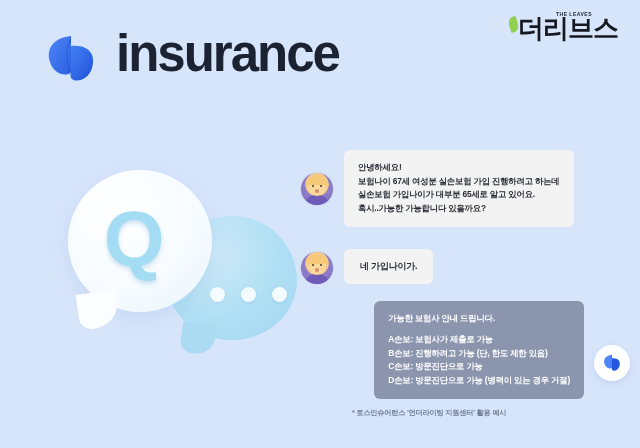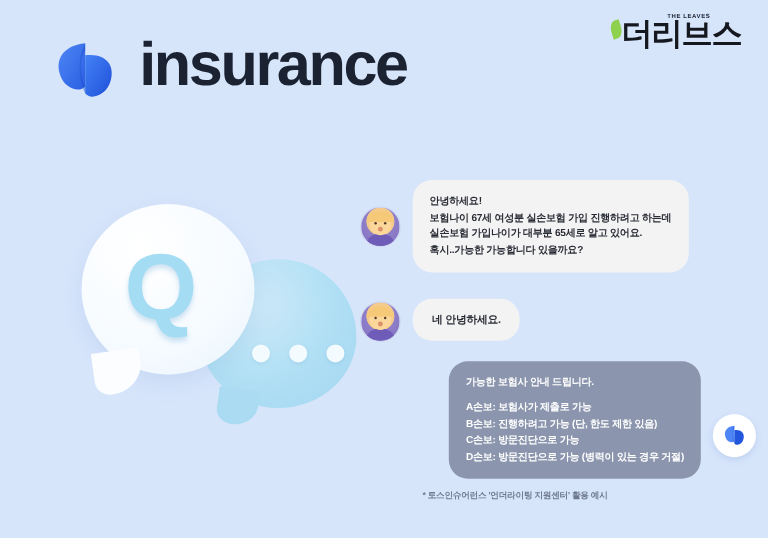--- a/index.html
+++ b/index.html
@@ -83,21 +83,21 @@
     background:#d98f6a;}
   .av-body{position:absolute;left:4px;top:22px;width:24px;height:14px;border-radius:10px 10px 0 0;
     background:#6f5cb8;}
 
   .logo-av{
     width:36px;height:36px;border-radius:50%;flex:0 0 36px;margin-top:20px;margin-left:10px;
     background:#ffffff;display:flex;align-items:center;justify-content:center;
     box-shadow:0 2px 6px rgba(90,130,190,.2);
   }
 
-  .bubble{max-width:258px;border-radius:16px;padding:11px 14px 12px;}
+  .bubble{max-width:258px;border-radius:6px;padding:11px 14px 12px;}
   .bubble.left{background:#f3f3f4;color:#2a2d35;margin-left:10px;}
   .bubble.gray{background:#8b95ad;color:#ffffff;}
   .bubble p{margin:0;font-size:8.4px;line-height:1.62;font-weight:700;letter-spacing:-.2px;}
   .bubble .gap{height:7px;}
   .bubble.short{padding:10px 16px;}
   .bubble.short p{font-size:9px;}
 
   .footnote{
     position:absolute;left:306px;top:408px;font-size:7.2px;color:#6f7a92;
     font-weight:700;letter-spacing:-.2px;margin-left:46px;
@@ -174,21 +174,21 @@
     <div class="row" style="margin-top:14px;">
       <div class="avatar" style="margin-top:10px;">
         <span class="av-body"></span>
         <span class="av-face"></span>
         <span class="av-hair"></span>
         <span class="av-eye l"></span>
         <span class="av-eye r"></span>
         <span class="av-mouth"></span>
       </div>
       <div class="bubble left short" style="margin-top:8px;">
-        <p>네 안녕하세요.</p>
+        <p>네 가입나이가.</p>
       </div>
     </div>
 
     <div class="row right" style="margin-top:16px;">
       <div class="bubble gray">
         <p>가능한 보험사 안내 드립니다.</p>
         <div class="gap"></div>
         <p>A손보: 보험사가 제출로 가능</p>
         <p>B손보: 진행하려고 가능 (단, 한도 제한 있음)</p>
         <p>C손보: 방문진단으로 가능</p>

